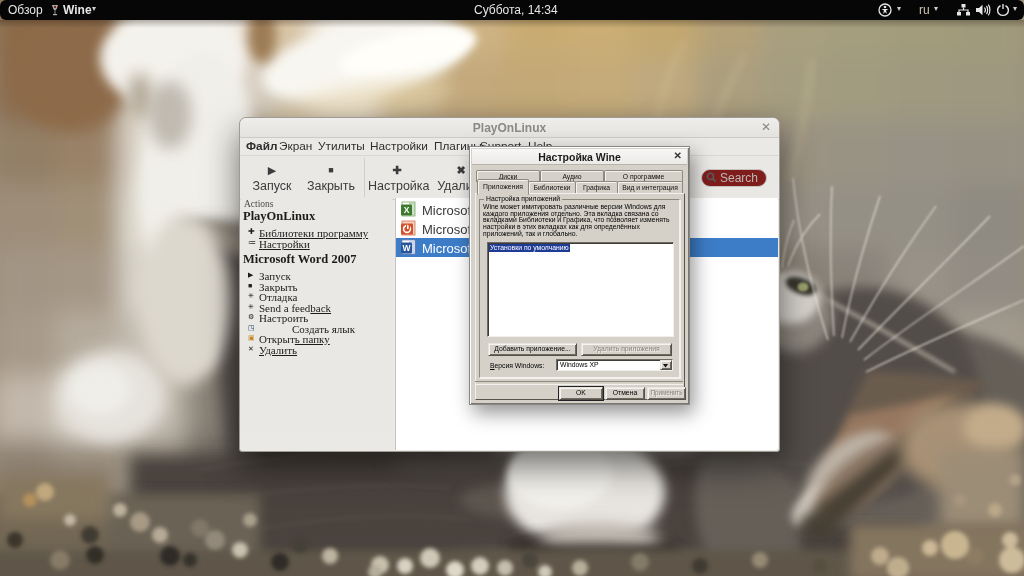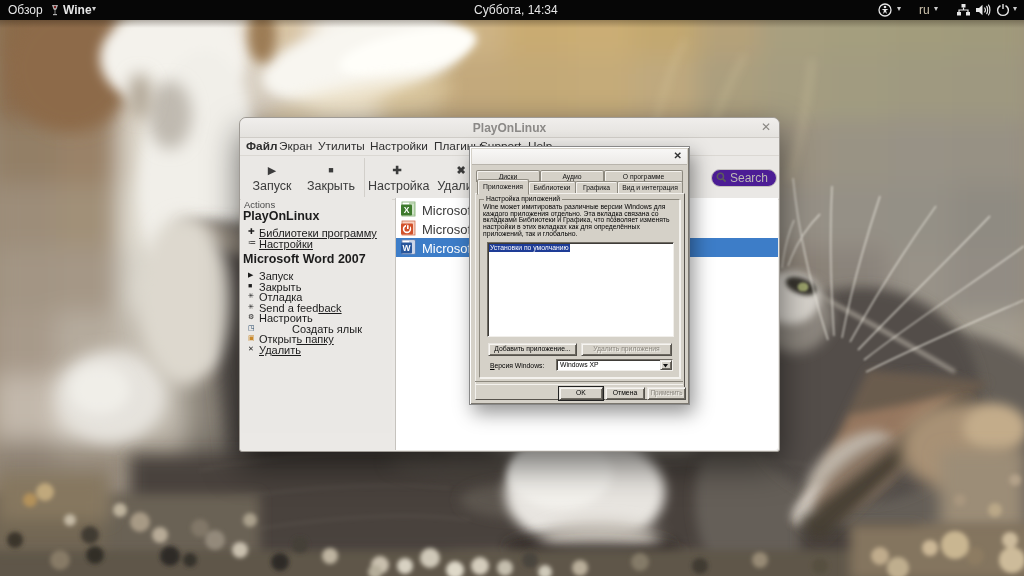--- a/index.html
+++ b/index.html
@@ -1,34 +1,34 @@
 <!DOCTYPE html>
 <html><head>
 <meta charset="utf-8">
 <style>
 html,body{margin:0;padding:0;}
 body{width:1024px;height:576px;overflow:hidden;position:relative;font-family:"Liberation Sans",sans-serif;}
 #stage{position:absolute;left:0;top:0;width:1024px;height:576px;overflow:hidden;}
 .abs{position:absolute;}
 
-#topbar{position:absolute;left:0;top:0;width:1024px;height:20px;background:#060606;color:#e6e6e6;font-size:12px;z-index:50;}
+#topbar{position:absolute;left:0;top:0;width:1024px;height:20px;background:#060606;color:#e6e6e6;font-size:12px;z-index:50;border-radius:6px;}
 #topbar .it{position:absolute;top:3px;}
 
 #win{position:absolute;left:239px;top:117px;width:539px;height:333px;background:#ebe9e6;border:1px solid #9f9b95;border-radius:7px 7px 3px 3px;box-shadow:0 14px 34px rgba(0,0,0,0.55);z-index:10;}
 #win .titlebar{position:absolute;left:0;top:0;width:100%;height:19px;background:linear-gradient(#f0eeec,#e4e2de);border-bottom:1px solid #cfccc7;border-radius:7px 7px 0 0;}
 #win .title{position:absolute;width:100%;text-align:center;top:3px;font-size:12px;font-weight:bold;color:#8b8987;}
 #win .close{position:absolute;right:8px;top:2px;font-size:12px;color:#8a8884;}
 #menubar{position:absolute;left:0;top:20px;width:100%;height:16px;font-size:11.8px;color:#2f2f2f;}
 #menubar span{position:absolute;top:1px;}
 #toolbar{position:absolute;left:0;top:37px;width:100%;height:43px;border-top:1px solid #dbd8d3;border-bottom:1px solid #d6d3ce;background:#eae8e5;}
 .tbtn{position:absolute;text-align:center;color:#3c3c3c;}
 .tbtn .ic{font-size:11px;height:16px;line-height:16px;display:block;}
 .tbtn .lb{font-size:12.5px;display:block;margin-top:1px;}
 #content{position:absolute;left:0;top:80px;bottom:0;width:100%;}
-#panel{position:absolute;left:1px;top:0;width:151px;bottom:18px;background:#eae8e5;font-size:11px;color:#1c1c1c;border-radius:0 0 0 3px;}
+#panel{position:absolute;left:1px;top:0;width:151px;bottom:18px;background:#eae8e5;font-size:11px;color:#1c1c1c;border-radius:0 0 0 3px;font-family:Liberation Serif, serif;}
 #panel .hd{font-weight:bold;font-size:12.5px;}
 #plist{position:absolute;left:155px;top:0;right:1px;bottom:1px;background:#fff;border-left:1px solid #c6c3be;border-radius:0 0 3px 0;}
 .lrow{position:absolute;left:0;width:100%;height:19px;font-size:13px;color:#3a3a3a;}
 .lrow .nm{position:absolute;left:26px;top:3px;white-space:nowrap;}
 .lrow svg{position:absolute;left:4px;top:1px;}
 
 #dlg{position:absolute;left:469px;top:146px;width:219px;height:257px;background:#d5d1c8;border:1px solid #888;box-shadow:1px 1px 0 #fff inset,-1px -1px 0 #7a766e inset, 4px 8px 18px rgba(0,0,0,0.42);z-index:20;font-family:"Liberation Sans",sans-serif;}
 #dlg .titlebar{position:absolute;left:2px;top:2px;right:2px;height:15px;background:linear-gradient(#f8f7f6,#eceae7);border-bottom:1px solid #b8b4ac;}
 #dlg .title{position:absolute;width:100%;top:2px;text-align:center;font-size:10.5px;font-weight:bold;color:#1a1a1a;}
 #dlg .close{position:absolute;right:5px;top:1px;font-size:10px;color:#333;font-weight:bold;}
@@ -362,21 +362,21 @@
         </div>
       <div style="position:absolute;left:124px;top:2px;width:1px;height:39px;background:#d2cfca;"></div>
       <div class="tbtn" style="left:128px;top:6px;width:58px;">
           <span class="ic" style="font-weight:bold;">✚</span>
           <span class="lb">Настройка</span>
         </div>
       <div class="tbtn" style="left:193px;top:6px;width:56px;">
           <span class="ic" style="font-weight:bold;">✖</span>
           <span class="lb">Удалить</span>
         </div>
-      <div style="position:absolute;right:2px;top:13px;width:64px;height:16px;background:#4c1d95;border:1px solid #c6c3be;border-radius:9px;">
+      <div style="position:absolute;right:12px;top:13px;width:64px;height:16px;background:#7f1d1d;border:1px solid #c6c3be;border-radius:9px;">
         <svg width="11" height="11" style="position:absolute;left:4px;top:2px;" viewBox="0 0 11 11">
             <circle cx="4.4" cy="4.4" r="3.1" fill="none" stroke="#5c5c5c" stroke-width="1.5"></circle>
             <line x1="6.8" y1="6.8" x2="9.6" y2="9.6" stroke="#5c5c5c" stroke-width="1.7"></line>
           </svg>
         <span style="position:absolute;left:18px;top:1px;font-size:12px;color:#bcb9b5;">Search</span>
       </div>
     </div>
     <div id="content">
       <div id="panel">
         <div style="position:absolute;left:3px;top:1px;font-size:9.5px;color:#4a4a4a;">Actions</div>
@@ -432,20 +432,21 @@
               <text x="6.5" y="12.4" font-size="8.5" fill="#fff" text-anchor="middle" font-weight="bold" font-family="Liberation Sans">W</text>
             </svg>
           <span class="nm">Microsoft Word 2007</span>
         </div>
       </div>
     </div>
   </div>
 
   <div id="dlg">
     <div class="titlebar">
+        <div class="title">Настройка Wine</div>
         <div class="close">✕</div>
       </div>
 
     <div class="tab" style="left:6px;top:23px;width:62px;height:11px;line-height:11px;">Диски</div>
     <div class="tab" style="left:70px;top:23px;width:62px;height:11px;line-height:11px;">Аудио</div>
     <div class="tab" style="left:134px;top:23px;width:77px;height:11px;line-height:11px;">О программе</div>
 
     <div class="tab" style="left:58px;top:34px;width:46px;height:12px;line-height:12px;">Библиотеки</div>
     <div class="tab" style="left:105px;top:34px;width:41px;height:12px;line-height:12px;">Графика</div>
     <div class="tab" style="left:147px;top:34px;width:64px;height:12px;line-height:12px;">Вид и интеграция</div>

